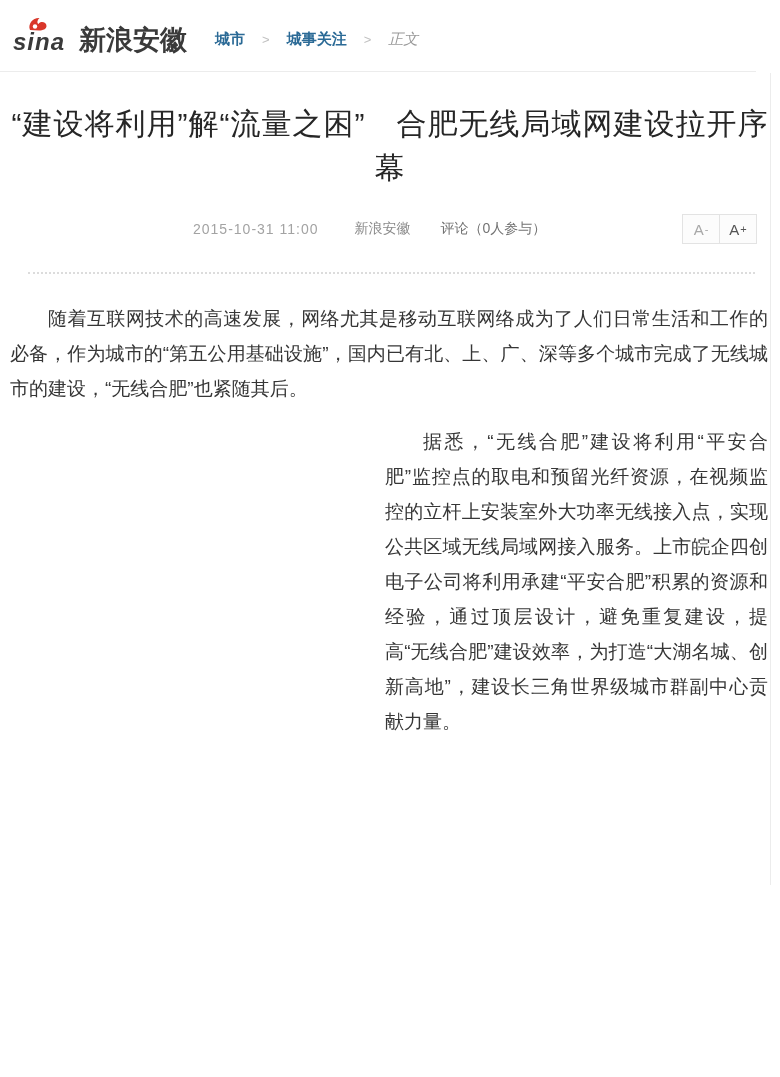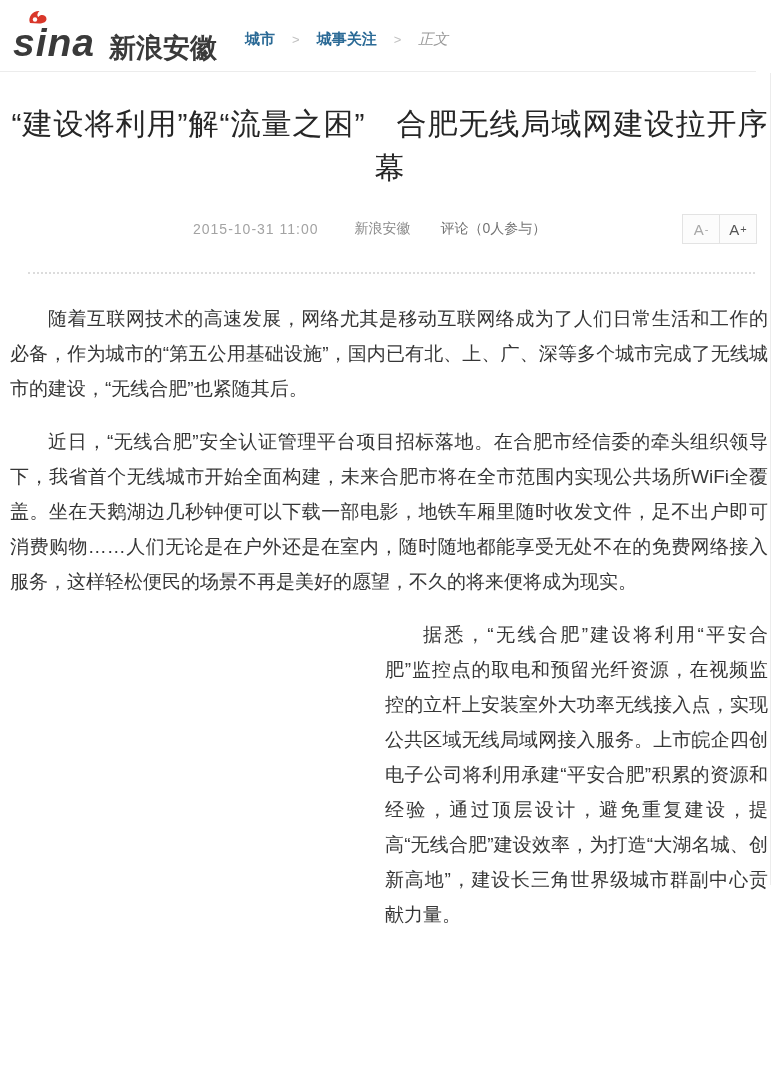--- a/index.html
+++ b/index.html
@@ -18,21 +18,21 @@
     position: relative;
   }
   .header-divider {
     position: absolute; left: 0; bottom: 0;
     width: 756px; height: 1px; background: #ececec;
   }
   .logo { display: flex; align-items: flex-end; cursor: pointer; }
   .sina-wordmark {
     position: relative;
     font-style: italic; font-weight: bold;
-    font-size: 39px; color: #3a3a3a; letter-spacing: 1px;
+    font-size: 24px; color: #3a3a3a; letter-spacing: 1px;
     line-height: 1; padding-top: 12px;
   }
   .sina-flame { position: absolute; top: -2px; left: 14px; }
   .logo-region {
     font-size: 27px; font-weight: bold; color: #3a3a3a;
     margin-left: 14px; line-height: 1;
   }
   .breadcrumb {
     margin-left: 28px; margin-top: 6px;
     font-size: 15px; display: flex; align-items: center; gap: 17px;
@@ -141,17 +141,16 @@
         <span>A</span>
           <sup>+</sup>
       </div>
     </div>
   </div>
 
   <div class="dotted-divider"></div>
 
   <article class="article-body">
     <p>随着互联网技术的高速发展，网络尤其是移动互联网络成为了人们日常生活和工作的必备，作为城市的“第五公用基础设施”，国内已有北、上、广、深等多个城市完成了无线城市的建设，“无线合肥”也紧随其后。</p>
-    <p>近日，“无线合肥”安全认证管理平台项目招标落地。在合肥市经信委的牵头组织领导下，我省首个无线城市开始全面构建，未来合肥市将在全市范围内实现公共场所WiFi全覆盖。坐在天鹅湖边几秒钟便可以下载一部电影，地铁车厢里随时收发文件，足不出户即可消费购物……人们无论是在户外还是在室内，随时随地都能享受无处不在的免费网络接入服务，这样轻松便民的场景不再是美好的愿望，不久的将来便将成为现实。</p>
     <div class="image-placeholder"></div>
     <p>据悉，“无线合肥”建设将利用“平安合肥”监控点的取电和预留光纤资源，在视频监控的立杆上安装室外大功率无线接入点，实现公共区域无线局域网接入服务。上市皖企四创电子公司将利用承建“平安合肥”积累的资源和经验，通过顶层设计，避免重复建设，提高“无线合肥”建设效率，为打造“大湖名城、创新高地”，建设长三角世界级城市群副中心贡献力量。</p>
   </article>
 </main>
 
 </body></html>

